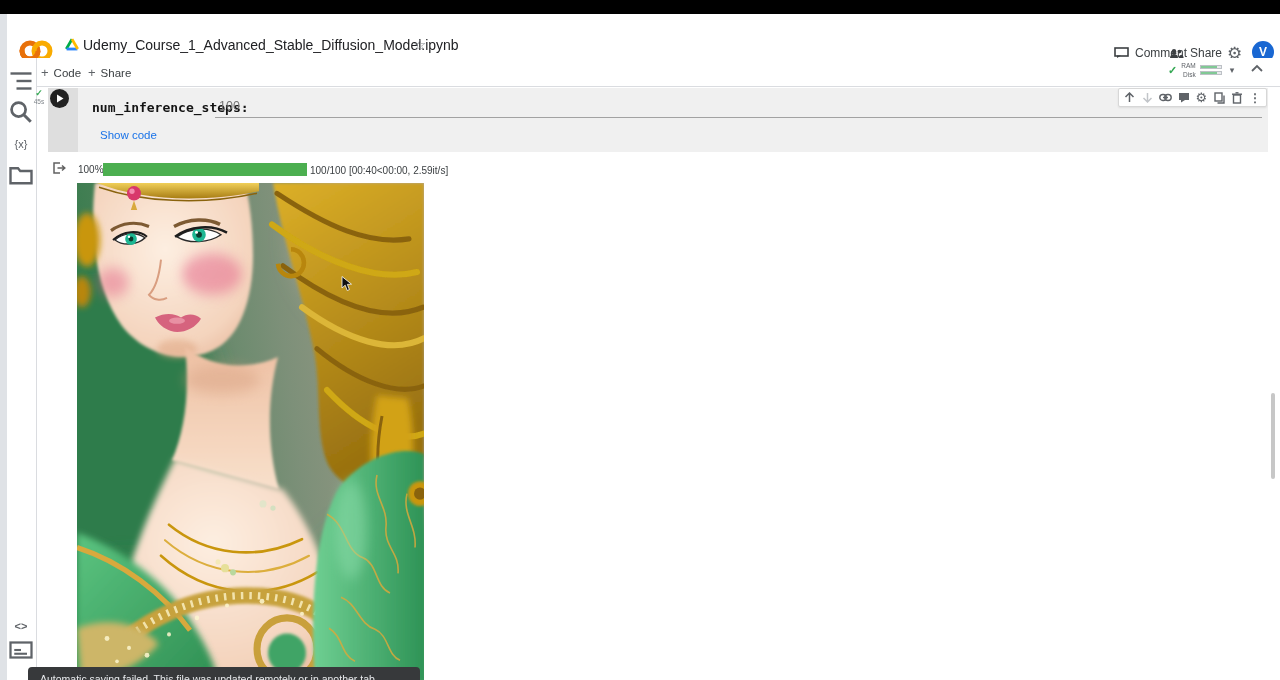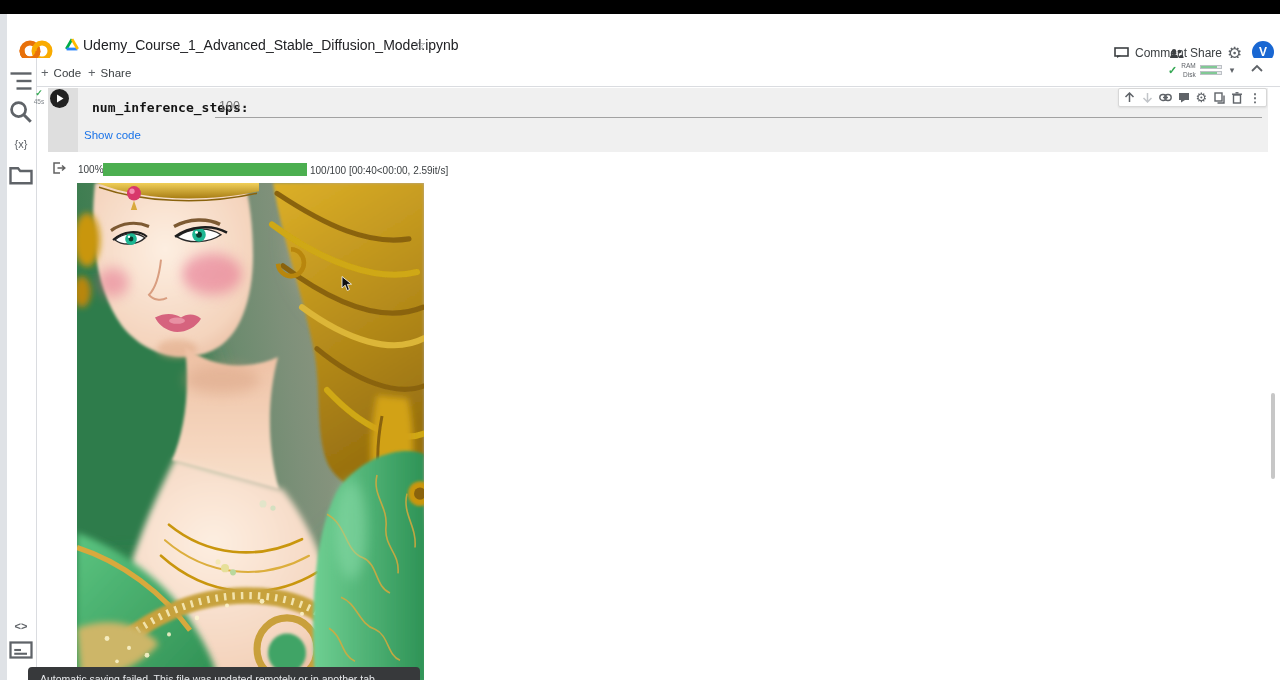--- a/index.html
+++ b/index.html
@@ -56,21 +56,21 @@
     background:#212121; display:flex; align-items:center; justify-content:center; }
   .playbtn svg { display:block; }
   .execwrap { left:31px; top:88px; width:16px; text-align:center; }
   .execcheck { color:#34a853; font-size:9px; font-weight:bold; line-height:10px; }
   .exectime { font-size:6.5px; color:#80868b; }
   .formarea { left:78px; top:88px; width:1190px; height:64px; background:#f0f0f0; }
   .formlabel { left:92px; top:100px; font-family:"DejaVu Sans Mono", monospace;
     font-weight:bold; font-size:13px; color:#141414; }
   .formvalue { left:219px; top:99px; font-size:12.5px; color:#737373; }
   .formline { left:215px; top:117px; width:1047px; height:1px; background:#a2a2a2; }
-  .showcode { left:84px; top:129px; font-size:11.5px; color:#1a73e8; }
+  .showcode { left:100px; top:129px; font-size:11.5px; color:#1a73e8; }
 
   
   .celltb { left:1118px; top:88px; width:149px; height:19px; background:#fff;
     border:1px solid #d7d7d7; border-radius:2px; box-shadow:0 1px 2px rgba(0,0,0,.08);
     display:flex; align-items:center; justify-content:space-around; padding:0 2px; }
   .celltb span { display:flex; align-items:center; justify-content:center; width:16px; height:16px; color:#5f6368; font-size:12px; }
 
   
   .outicon { left:52px; top:161px; }
   .pct { left:78px; top:164px; font-size:10px; color:#3c4043; }

